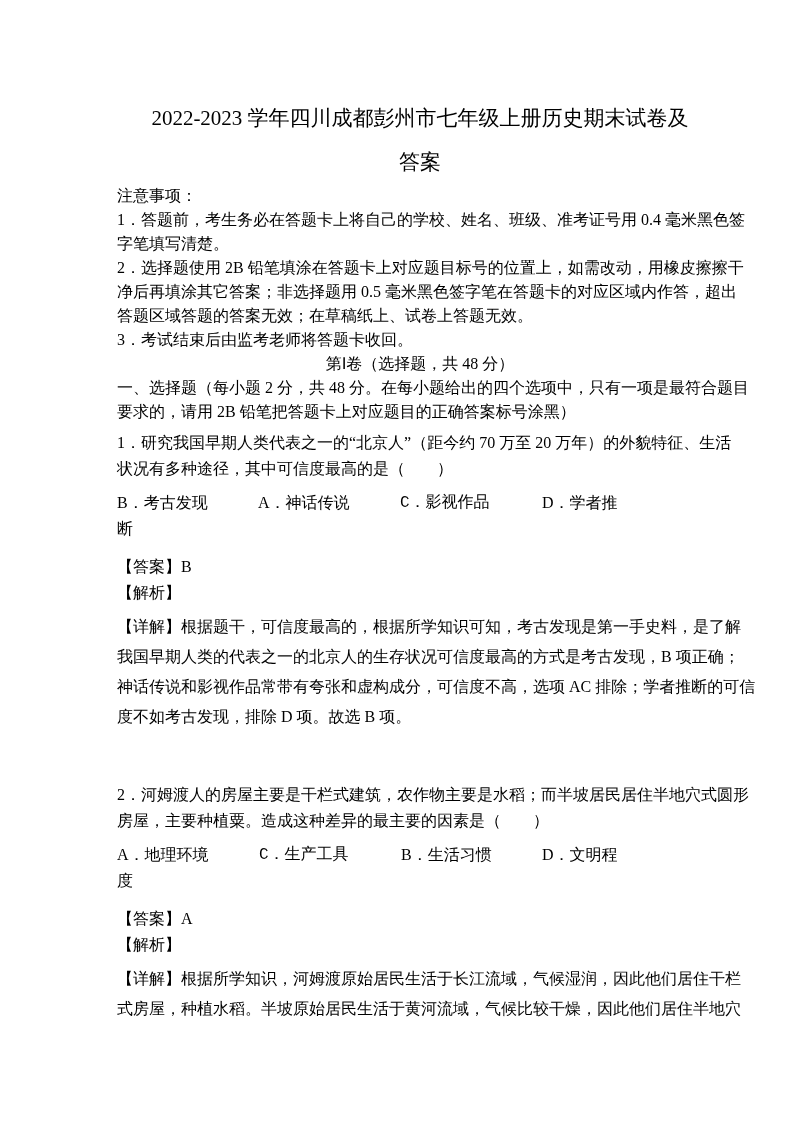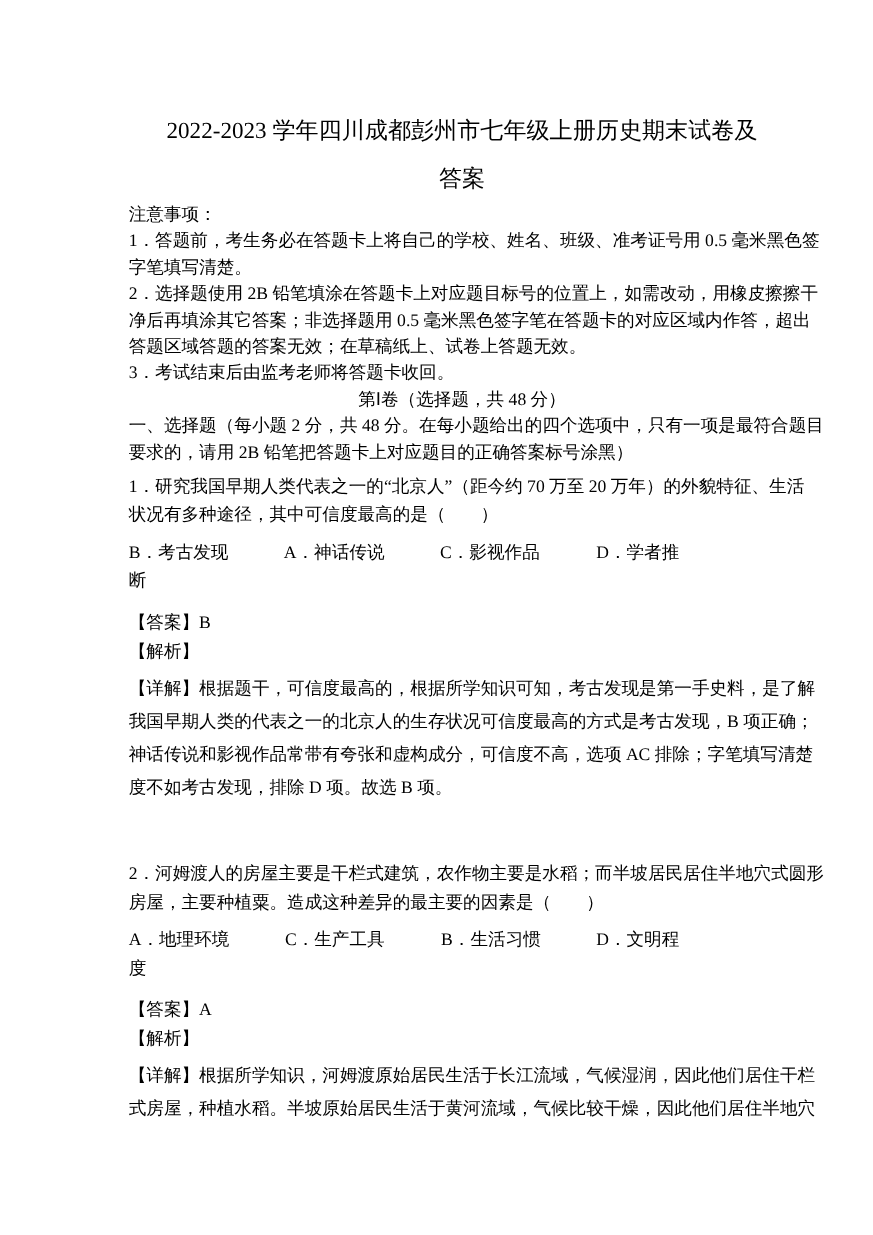--- a/index.html
+++ b/index.html
@@ -45,36 +45,36 @@
   .options-row {
     display: flex;
     align-items: flex-start;
   }
   .options-row .opt {
     display: inline-block;
     white-space: nowrap;
   }
   .options-row .opt.col1 { width: 142px; }
   .options-row .opt.col2 { width: 141px; }
-  .options-row .opt.col3 { width: 142px; }
+  .options-row .opt.col3 { width: 142px; font-family: Liberation Mono, monospace; }
   .q-gap { height: 50px; }
 </style>
 </head>
 <body>
 
 <div class="page">
 
   <h1 class="title">
     <span class="tline">2022-2023 学年四川成都彭州市七年级上册历史期末试卷及</span>
     <span class="tline">答案</span>
   </h1>
 
   <div>
     <div class="line">注意事项：</div>
-    <div class="line">1．答题前，考生务必在答题卡上将自己的学校、姓名、班级、准考证号用 0.5 毫米黑色签</div>
+    <div class="line">1．答题前，考生务必在答题卡上将自己的学校、姓名、班级、准考证号用 0.4 毫米黑色签</div>
     <div class="line">字笔填写清楚。</div>
     <div class="line">2．选择题使用 2B 铅笔填涂在答题卡上对应题目标号的位置上，如需改动，用橡皮擦擦干</div>
     <div class="line">净后再填涂其它答案；非选择题用 0.5 毫米黑色签字笔在答题卡的对应区域内作答，超出</div>
     <div class="line">答题区域答题的答案无效；在草稿纸上、试卷上答题无效。</div>
     <div class="line">3．考试结束后由监考老师将答题卡收回。</div>
   </div>
 
   <div>
     <div class="line center">第Ⅰ卷（选择题，共 48 分）</div>
     <div class="line">一、选择题（每小题 2 分，共 48 分。在每小题给出的四个选项中，只有一项是最符合题目</div>
@@ -88,21 +88,21 @@
       <span class="opt col2">B．考古发现</span>
       <span class="opt col1">A．神话传说</span>
       <span class="opt col3">C．影视作品</span>
       <span class="opt">D．学者推</span>
     </div>
     <div class="line lh26">断</div>
     <div class="line lh26 mt12">【答案】B</div>
     <div class="line lh26">【解析】</div>
     <div class="line lh30 mt6">【详解】根据题干，可信度最高的，根据所学知识可知，考古发现是第一手史料，是了解</div>
     <div class="line lh30">我国早期人类的代表之一的北京人的生存状况可信度最高的方式是考古发现，B 项正确；</div>
-    <div class="line lh30">神话传说和影视作品常带有夸张和虚构成分，可信度不高，选项 AC 排除；字笔填写清楚</div>
+    <div class="line lh30">神话传说和影视作品常带有夸张和虚构成分，可信度不高，选项 AC 排除；学者推断的可信</div>
     <div class="line lh30">度不如考古发现，排除 D 项。故选 B 项。</div>
   </div>
 
   <div class="q-gap"></div>
 
   <div>
     <div class="line lh26">2．河姆渡人的房屋主要是干栏式建筑，农作物主要是水稻；而半坡居民居住半地穴式圆形</div>
     <div class="line lh26">房屋，主要种植粟。造成这种差异的最主要的因素是（　　）</div>
     <div class="line lh26 mt8 options-row">
       <span class="opt col1">A．地理环境</span>

